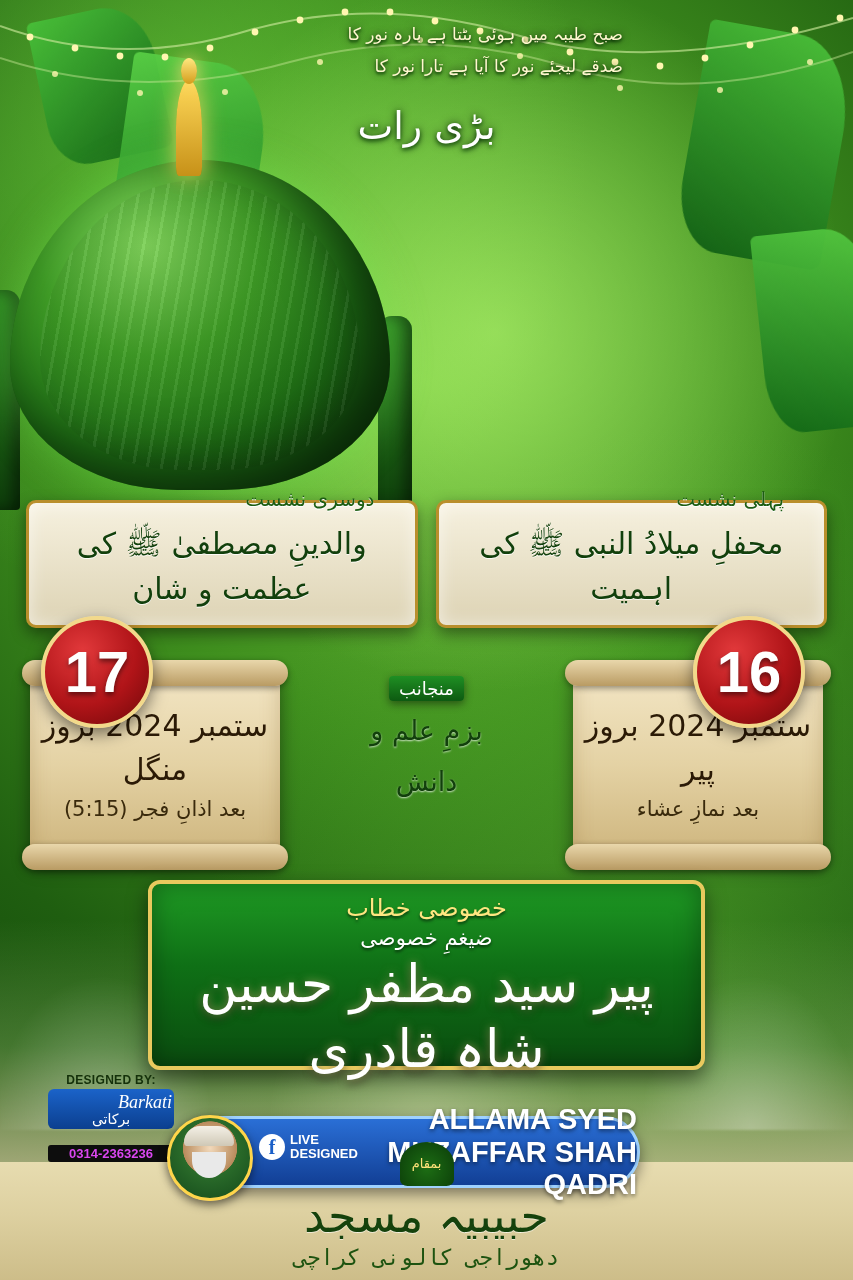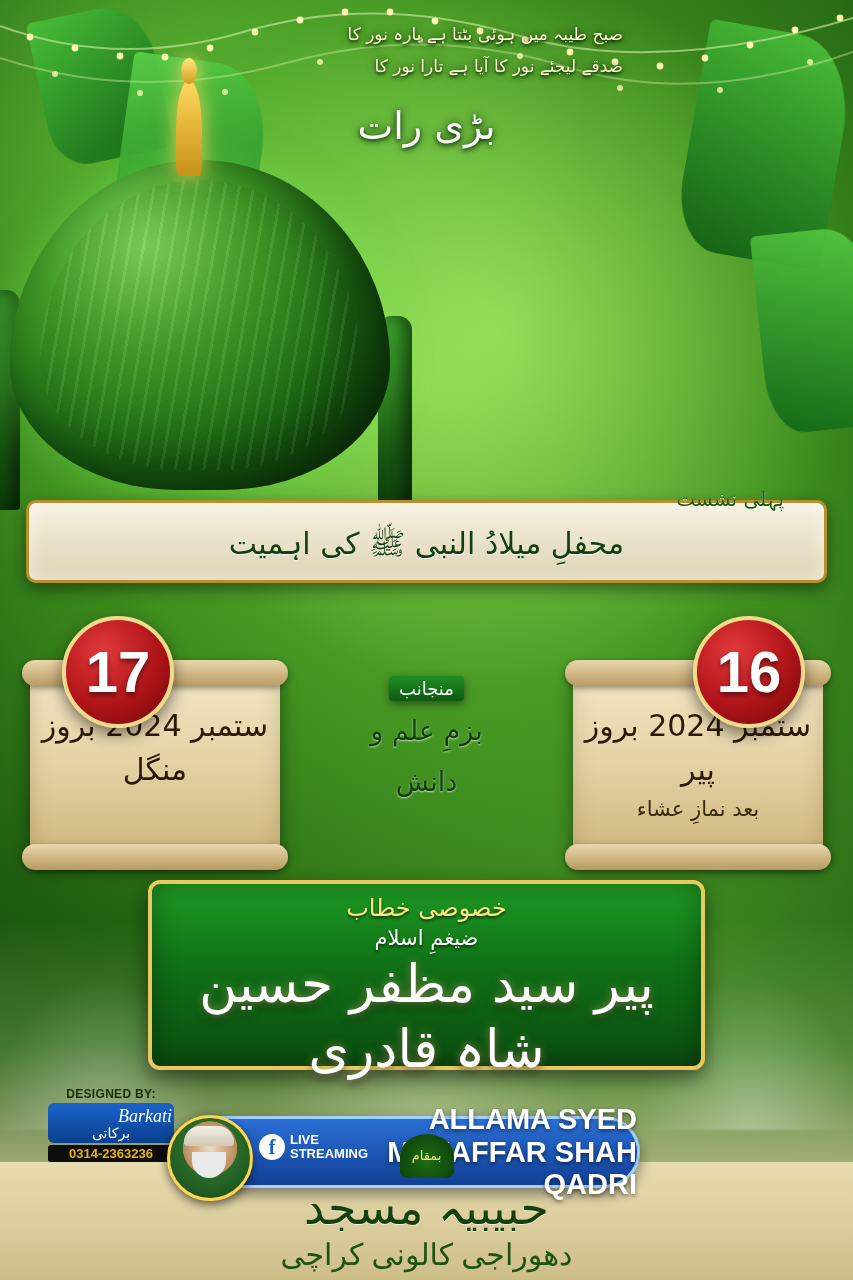--- a/index.html
+++ b/index.html
@@ -286,21 +286,21 @@
     box-shadow: 0 6px 16px rgba(0,0,0,0.5);
     color: #ffffff;
     font-size: 58px;
     font-weight: bold;
     line-height: 104px;
     text-align: center;
     font-family: "Liberation Sans", sans-serif;
     text-shadow: 0 3px 5px rgba(0,0,0,0.5);
   }
   .date-badge.right { right: 18px; }
-  .date-badge.left { left: 32px; }
+  .date-badge.left { left: 11px; }
 
   .center-tag {
     position: absolute;
     left: 50%;
     transform: translateX(-50%);
     top: 46px;
     width: 190px;
     text-align: center;
     direction: rtl;
   }
@@ -388,23 +388,23 @@
     font-style: italic;
     font-size: 18px;
     line-height: 1;
     text-align: right;
   }
   .designer .durdu {
     font-family: "DejaVu Sans", sans-serif;
     font-size: 14px;
   }
   .designer .dphone {
-    margin-top: 2px;
+    margin-top: 16px;
     background: #0d0d0d;
-    color: #eab308;
+    color: #d946ef;
     font-size: 13px;
     font-weight: bold;
     border-radius: 3px;
     padding: 1px 0;
   }
 
   
   .live-bar {
     position: absolute;
     left: 172px;
@@ -506,22 +506,22 @@
     line-height: 44px;
   }
   .venue-name {
     font-family: "DejaVu Sans", sans-serif;
     font-size: 46px;
     color: #15420c;
     line-height: 1.25;
     text-shadow: 0 1px 0 rgba(255,255,255,0.55);
   }
   .venue-addr {
-    font-family: Liberation Sans, sans-serif;
-    font-size: 30px;
+    font-family: Liberation Mono, monospace;
+    font-size: 22px;
     color: #1d5310;
   }
 </style>
 </head>
 <body>
 
 <div class="poster">
 
   <div class="bg-glow"></div>
   <div class="bg-bottom"></div>
@@ -584,44 +584,49 @@
 
   <div class="title-block">
     <div class="title-sub">بڑی رات</div>
   </div>
 
   <div class="sessions">
     <div class="session">
       <div class="session-tag">پہلی نشست</div>
       <div class="session-title">محفلِ میلادُ النبی ﷺ کی اہمیت</div>
     </div>
+    <div class="session">
+      <div class="session-tag">دوسری نشست</div>
+      <div class="session-title">والدینِ مصطفیٰ ﷺ کی عظمت و شان</div>
+    </div>
   </div>
 
   <div class="scrolls">
     <div class="scroll scroll-right">
       <div class="scroll-line1">ستمبر 2024 بروز پیر</div>
       <div class="scroll-line2">بعد نمازِ عشاء</div>
     </div>
     <div class="date-badge right">16</div>
 
     <div class="scroll scroll-left">
       <div class="scroll-line1">ستمبر 2024 بروز منگل</div>
+      <div class="scroll-line2">بعد اذانِ فجر (5:15)</div>
     </div>
     <div class="date-badge left">17</div>
 
     <div class="center-tag">
       <div class="ribbon">منجانب</div>
       <div class="ct-line">بزمِ علم و</div>
       <div class="ct-line">دانش</div>
     </div>
   </div>
 
   <div class="speaker-panel">
     <div class="sp-head">خصوصی خطاب</div>
-    <div class="sp-small">ضیغمِ اسلام</div>
+    <div class="sp-small">ضیغمِ خصوصی</div>
     <div class="sp-name">پیر سید مظفر حسین شاہ قادری</div>
   </div>
 
   <div class="designer">
     <div class="dtop">DESIGNED BY:</div>
     <div class="dbox">
       <div class="dname">Barkati</div>
       <div class="durdu">برکاتی</div>
     </div>
     <div class="dphone">0314-2363236</div>
@@ -629,21 +634,21 @@
 
   <div class="live-bar">
     <div class="avatar">
       <div class="turban"></div>
       <div class="beard"></div>
     </div>
     <div class="fb-badge">
       <div class="fb-circle">f</div>
       <div class="live-text">
         <div>LIVE</div>
-        <div>STREAMING</div>
+        <div>DESIGNED</div>
       </div>
     </div>
     <div class="live-name">
       <div>ALLAMA SYED</div>
       <div>MUZAFFAR SHAH QADRI</div>
     </div>
   </div>
 
   <div class="venue">
     <div class="venue-logo">بمقام</div>

